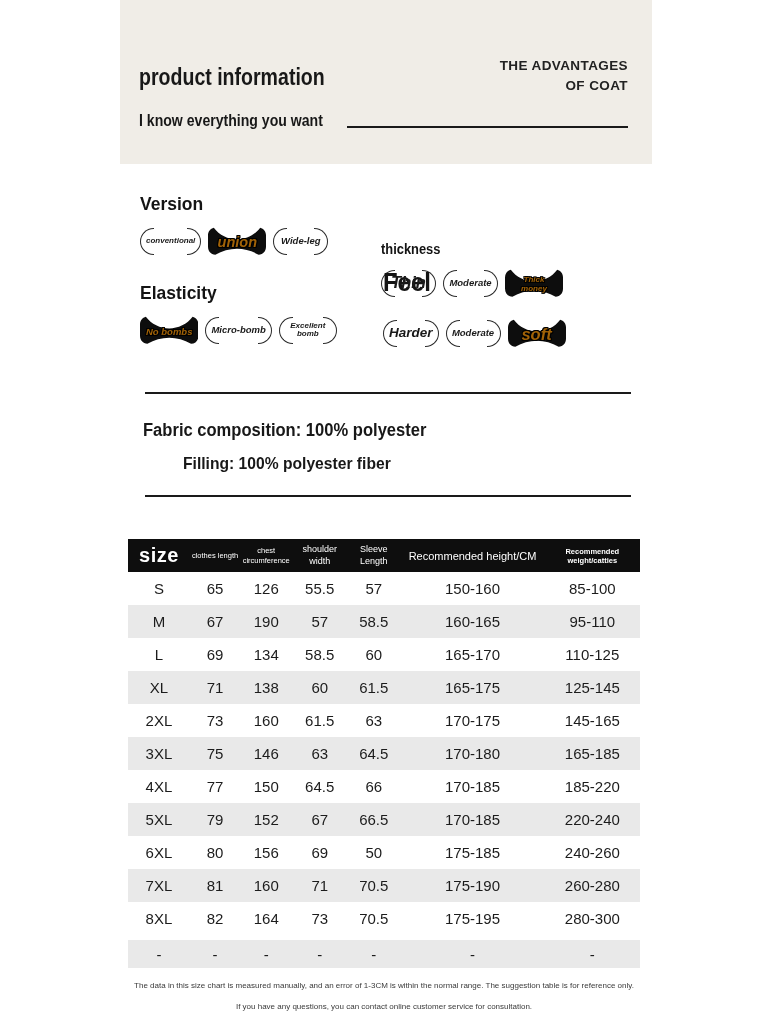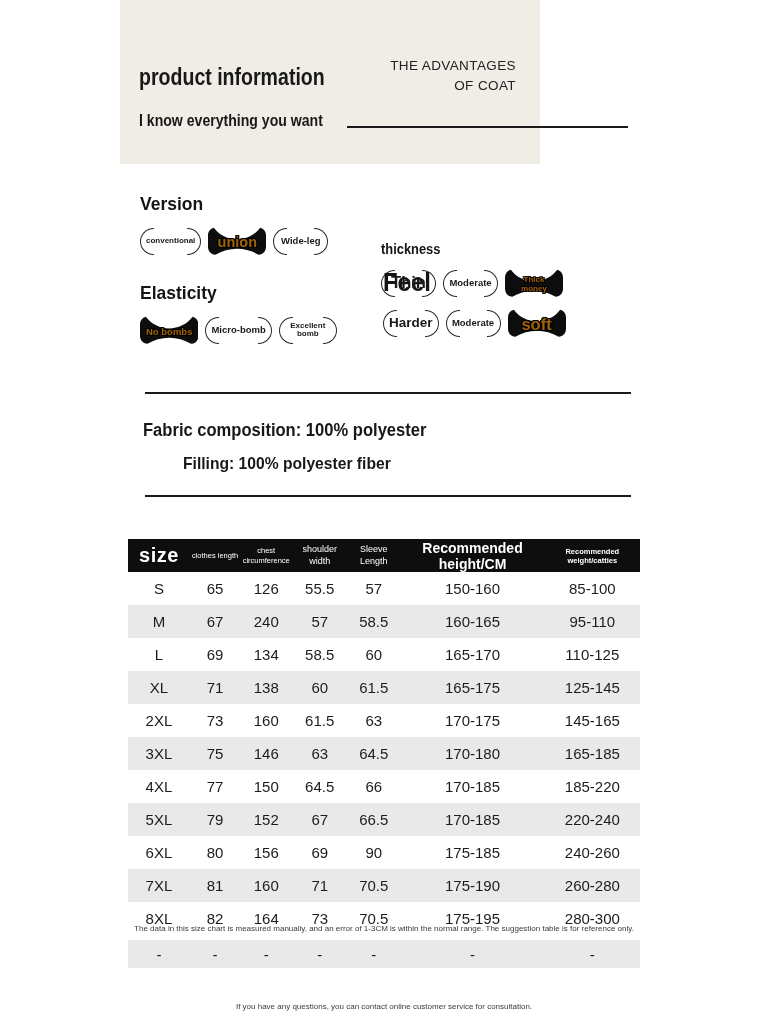--- a/index.html
+++ b/index.html
@@ -1,45 +1,45 @@
 <!DOCTYPE html>
 <html><head>
 <meta charset="utf-8">
 <style>
   * { margin:0; padding:0; box-sizing:border-box; }
   html,body { background:#ffffff; }
   body { font-family:"Liberation Sans","DejaVu Sans",sans-serif; color:#111; }
   .page { position:relative; width:768px; height:1024px; background:#fff; overflow:hidden; margin:0 auto; }
 
   
-  .hero { position:absolute; left:120px; top:0; width:420px; height:164px; background:#f0ede7; }
+  .hero { position:absolute; left:120px; top:0; width:532px; height:164px; background:#f0ede7; }
   .hero-title { position:absolute; left:19px; top:64px; font-size:23px; font-weight:700;
                 transform:scaleX(.85); transform-origin:left center; white-space:nowrap; color:#181818; }
   .hero-adv { position:absolute; right:24px; top:56px; text-align:right; font-size:13.5px;
-              font-weight:400; line-height:1.45; letter-spacing:.4px; color:#222; }
+              font-weight:700; line-height:1.45; letter-spacing:.4px; color:#222; }
   .hero-tagline { position:absolute; left:19px; top:112px; font-size:16px; font-weight:700;
                   transform:scaleX(.88); transform-origin:left center; white-space:nowrap; color:#181818; }
   .hero-line { position:absolute; left:227px; top:126px; width:281px; height:2px; background:#1a1a1a; }
 
   
   .opt-group { position:absolute; }
   .opt-label { font-weight:700; color:#141414; transform:scaleX(.92); transform-origin:left center; white-space:nowrap; }
   .g-version { left:140px; top:193px; }
   .g-version .opt-label { font-size:19px; }
   .g-thickness { left:381px; top:200px;margin-top:41px; }
   .g-thickness .opt-label { font-size:14px; }
   .g-elasticity { left:140px; top:282px; }
   .g-elasticity .opt-label { font-size:19px; }
   .g-feel { left:383px; top:267px; }
   .g-feel .opt-label { font-size:26px; }
   .pills { display:flex; align-items:center; gap:7px; margin-top:12px; }
-  .g-feel .pills { margin-top:11px; }
+  .g-feel .pills { margin-top:21px; }
 
   .pill { position:relative; height:27px; min-width:55px; display:flex; align-items:center;
-          justify-content:center; text-align:center; padding:0 6px; }
+          justify-content:center; text-align:center; padding:0 6px;font-style:italic; }
   .pill::before, .pill::after { content:""; position:absolute; top:0; bottom:0; width:13px;
           border:1.5px solid #2a2a2a; }
   .pill::before { left:0; border-right:none; border-radius:14px 0 0 14px; }
   .pill::after  { right:0; border-left:none; border-radius:0 14px 14px 0; }
   .pill-label { position:relative; z-index:2; font-weight:700; color:#1a1a1a; line-height:1.05; }
 
   .pill.selected { height:28px; min-width:58px; }
   .pill.selected::before, .pill.selected::after { display:none; }
   .bow { position:absolute; left:0; top:0; width:100%; height:100%; z-index:1; }
   .pill.selected .pill-label { color:#a16207; padding-top:3px;
@@ -63,29 +63,29 @@
 
   
   .table { position:absolute; left:128px; top:539px; width:512px; }
   .thead { height:33px; background:#0e0e0e; color:#fff; display:flex; align-items:center; }
   .th, .td { text-align:center; }
   .c0{width:12.1%} .c1{width:9.8%} .c2{width:10.2%} .c3{width:10.7%}
   .c4{width:10.4%} .c5{width:28.2%} .c6{width:18.6%}
   .h-size  { font-size:20px; font-weight:700; letter-spacing:.5px; }
   .h-tiny  { font-size:7.5px; line-height:1.3; }
   .h-small { font-size:9px;  line-height:1.25; font-weight:400; }
-  .h-rec   { font-size:14px; font-weight:700; }
+  .h-rec   { font-size:11px; font-weight:400; }
   .h-rec2  { font-size:7.5px; font-weight:700; }
   .trow { height:33px; display:flex; align-items:center; font-size:15px; color:#1c1c1c; }
   .trow.striped { background:#e9e9e9; }
   .trow.dash-row { height:28px; margin-top:5px; }
 
   
   .note { position:absolute; left:0; width:768px; text-align:center; color:#3a3a3a; }
-  .note-1 { top:924px; font-size:8px; }
+  .note-1 { top:981px; font-size:8px; }
   .note-2 { top:1002px; font-size:8px; }
 </style>
 </head>
 <body>
 
 <div class="page">
 
   <div class="hero">
     <div class="hero-title">product information</div>
     <div class="hero-adv">
@@ -189,21 +189,21 @@
       <div class="td c1">65</div>
       <div class="td c2">126</div>
       <div class="td c3">55.5</div>
       <div class="td c4">57</div>
       <div class="td c5">150-160</div>
       <div class="td c6">85-100</div>
     </div>
     <div class="trow striped">
       <div class="td c0">M</div>
       <div class="td c1">67</div>
-      <div class="td c2">240</div>
+      <div class="td c2">190</div>
       <div class="td c3">57</div>
       <div class="td c4">58.5</div>
       <div class="td c5">160-165</div>
       <div class="td c6">95-110</div>
     </div>
     <div class="trow">
       <div class="td c0">L</div>
       <div class="td c1">69</div>
       <div class="td c2">134</div>
       <div class="td c3">58.5</div>
@@ -254,21 +254,21 @@
       <div class="td c3">67</div>
       <div class="td c4">66.5</div>
       <div class="td c5">170-185</div>
       <div class="td c6">220-240</div>
     </div>
     <div class="trow">
       <div class="td c0">6XL</div>
       <div class="td c1">80</div>
       <div class="td c2">156</div>
       <div class="td c3">69</div>
-      <div class="td c4">90</div>
+      <div class="td c4">50</div>
       <div class="td c5">175-185</div>
       <div class="td c6">240-260</div>
     </div>
     <div class="trow striped">
       <div class="td c0">7XL</div>
       <div class="td c1">81</div>
       <div class="td c2">160</div>
       <div class="td c3">71</div>
       <div class="td c4">70.5</div>
       <div class="td c5">175-190</div>

